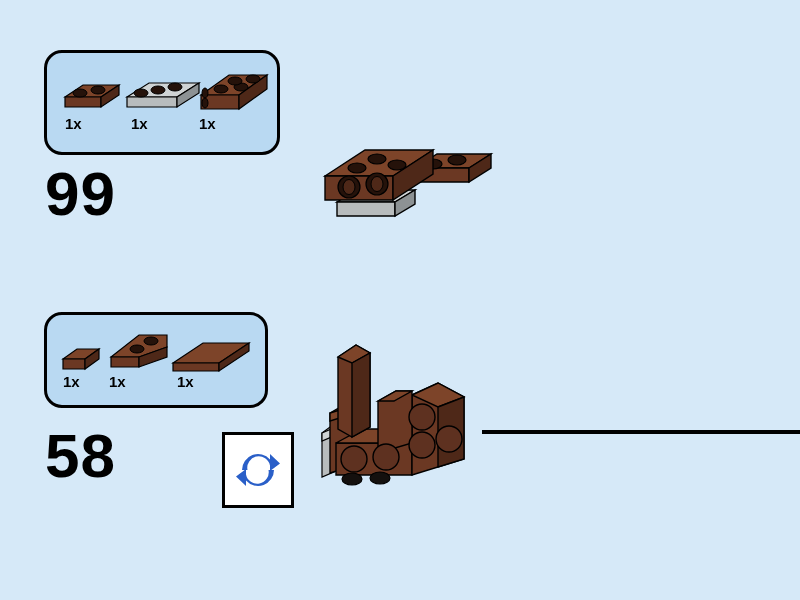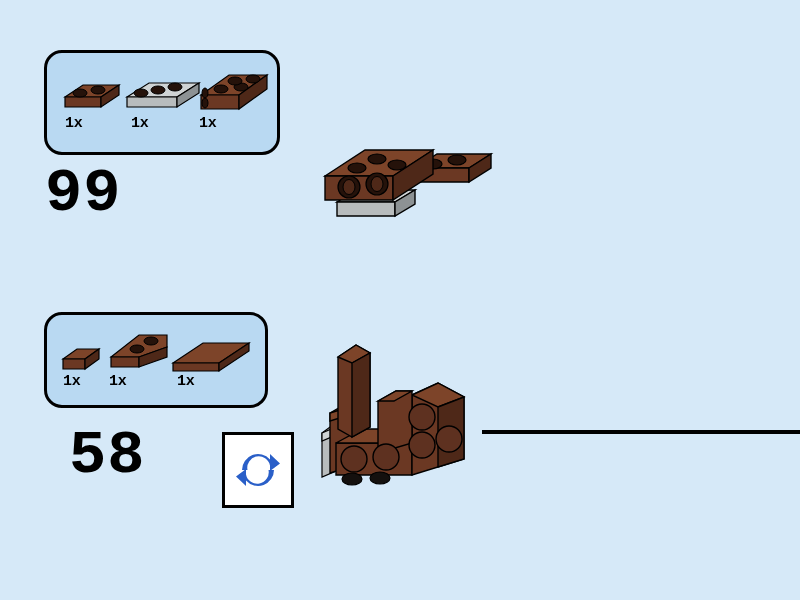--- a/index.html
+++ b/index.html
@@ -12,21 +12,20 @@
     background: #d6e9f8;
     font-family: "Liberation Sans", sans-serif;
     overflow: hidden;
     position: relative;
   }
   .page {
     position: absolute;
     inset: 0;
     width: 800px;
     height: 496px;
-    font-family: Liberation Mono, monospace;
   }
 
   
   .parts-box {
     position: absolute;
     background: #b9d9f2;
     border: 3px solid #000;
     border-radius: 18px;
     box-sizing: border-box;
   }
@@ -49,21 +48,21 @@
   
   .step-number {
     position: absolute;
     font-size: 62px;
     font-weight: bold;
     color: #000;
     letter-spacing: 1px;
     line-height: 1;
   }
   #step-number-57 { left: 45px; top: 163px; }
-  #step-number-58 { left: 45px; top: 425px; margin-left: 24px; }
+  #step-number-58 { left: 45px; top: 425px; }
 
   
   #rotate-icon-box {
     position: absolute;
     left: 222px;
     top: 432px;
     width: 72px;
     height: 76px;
     background: #ffffff;
     border: 3px solid #000;

